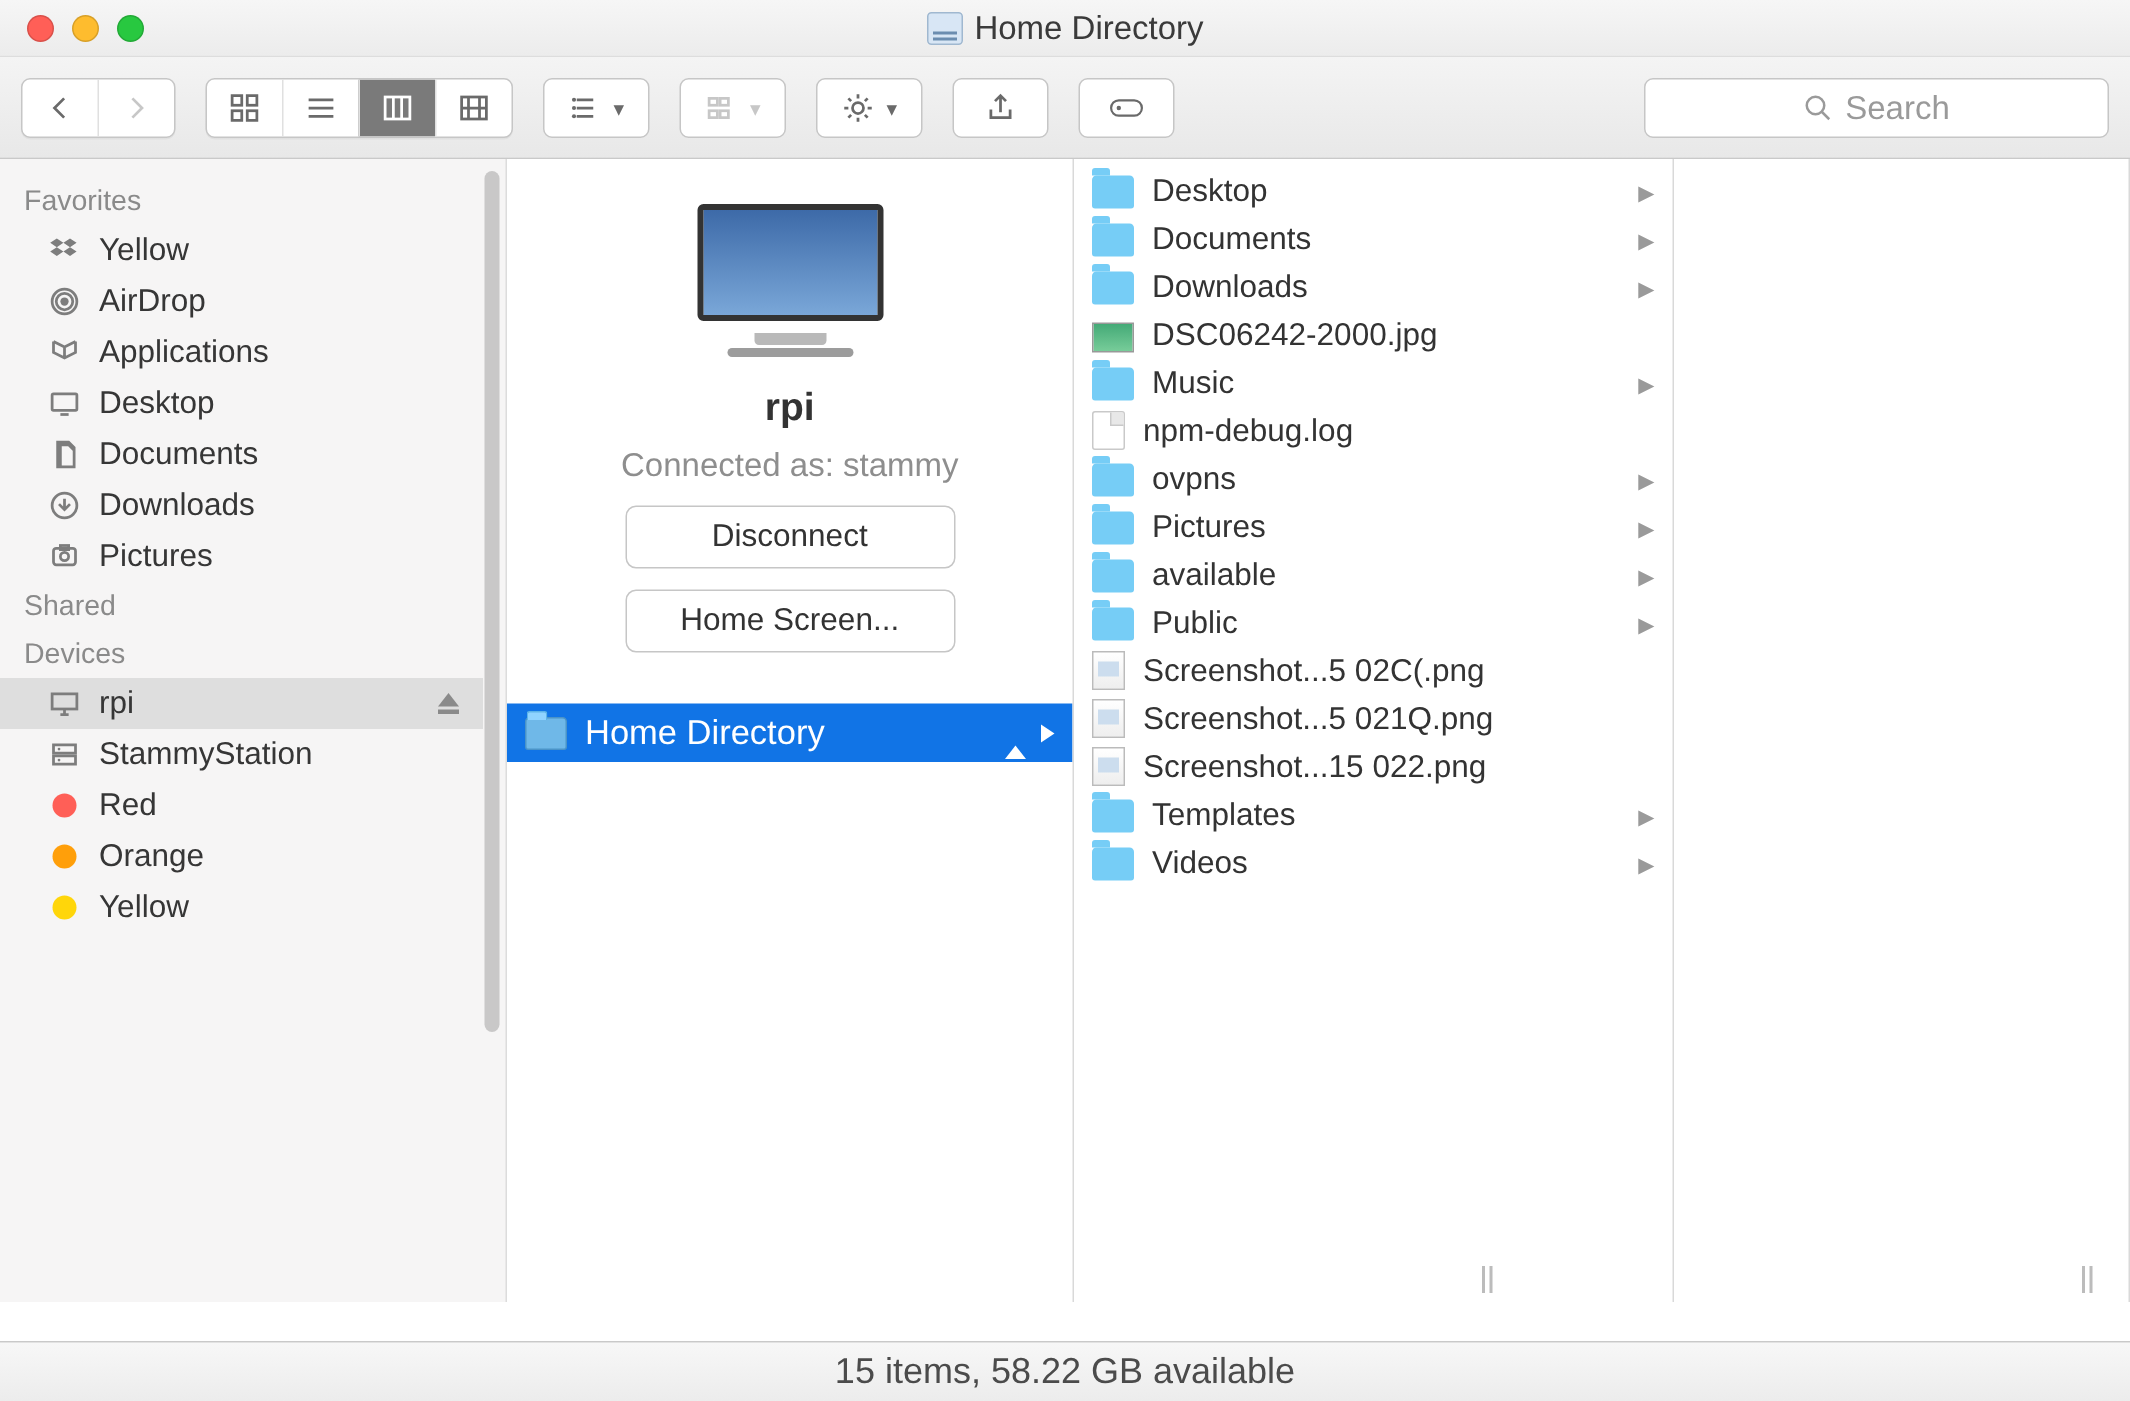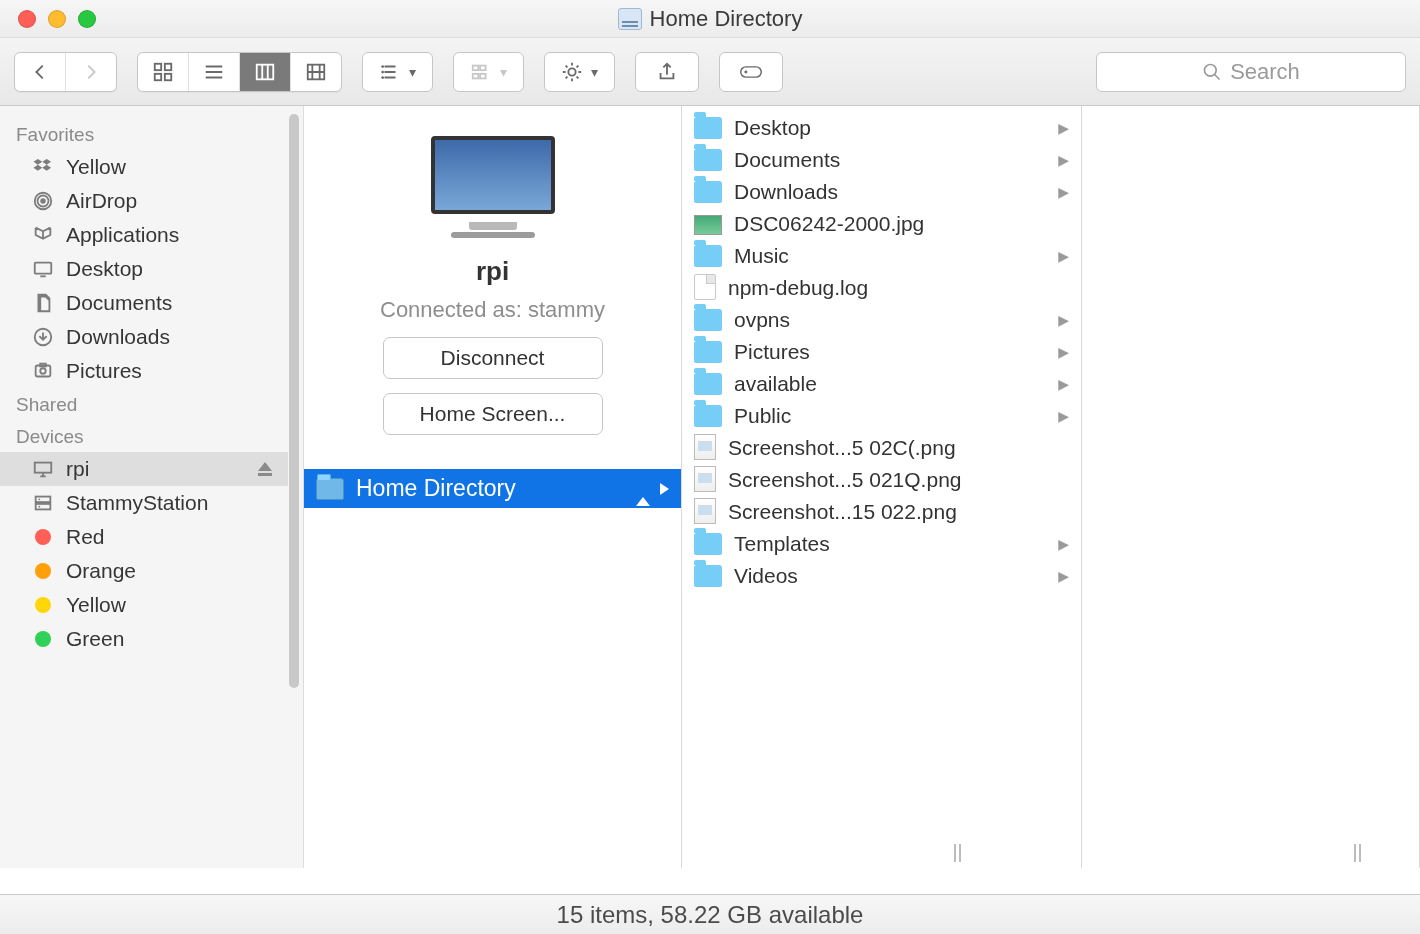--- a/index.html
+++ b/index.html
@@ -49,21 +49,21 @@
 .chev { font-size: 14px; }
 .spacer { flex: 1; }
 .search {
   width: 310px; height: 40px; background: #fff; border: 1px solid #c6c6c6;
   border-radius: 6px; display: flex; align-items: center; justify-content: center;
   gap: 8px; color: #9a9a9a; font-size: 22px;
 }
 
 .body { flex: 1; display: flex; overflow: hidden; }
 .sidebar {
-  width: 304px; background: #f6f5f5; border-right: 1px solid #dcdcdc;
+  width: 338px; background: #f6f5f5; border-right: 1px solid #dcdcdc;
   padding: 12px 15px 0 0; overflow: hidden; position: relative;
 }
 .sidebar::after {
   content: ""; position: absolute; top: 8px; right: 4px; bottom: 180px; width: 10px;
   background: rgba(0,0,0,0.18); border-radius: 5px;
 }
 .sb-h { color: #8a8a8a; font-size: 19px; padding: 6px 16px 4px; font-weight: 500;}
 .sb-item {
   display: flex; align-items: center; gap: 10px; padding: 5px 16px 5px 30px;
   font-size: 21px; color: #363636; cursor: default;
@@ -345,26 +345,20 @@
               <span class="tag-dot" style="background: rgb(255, 159, 10);"></span>
             </span>
             <span>Orange</span>
           </div>
           <div class="sb-item">
             <span class="sb-ico">
               <span class="tag-dot" style="background: rgb(255, 214, 10);"></span>
             </span>
             <span>Yellow</span>
           </div>
-          <div class="sb-item">
-            <span class="sb-ico">
-              <span class="tag-dot" style="background: rgb(48, 209, 88);"></span>
-            </span>
-            <span>Green</span>
-          </div>
         </div>
     </div>
 
     <div class="columns">
       <div class="col col1">
         <div class="server-pane">
           <div class="monitor"></div>
           <div class="stand"></div>
           <div class="base"></div>
           <div class="srv-name">rpi</div>

